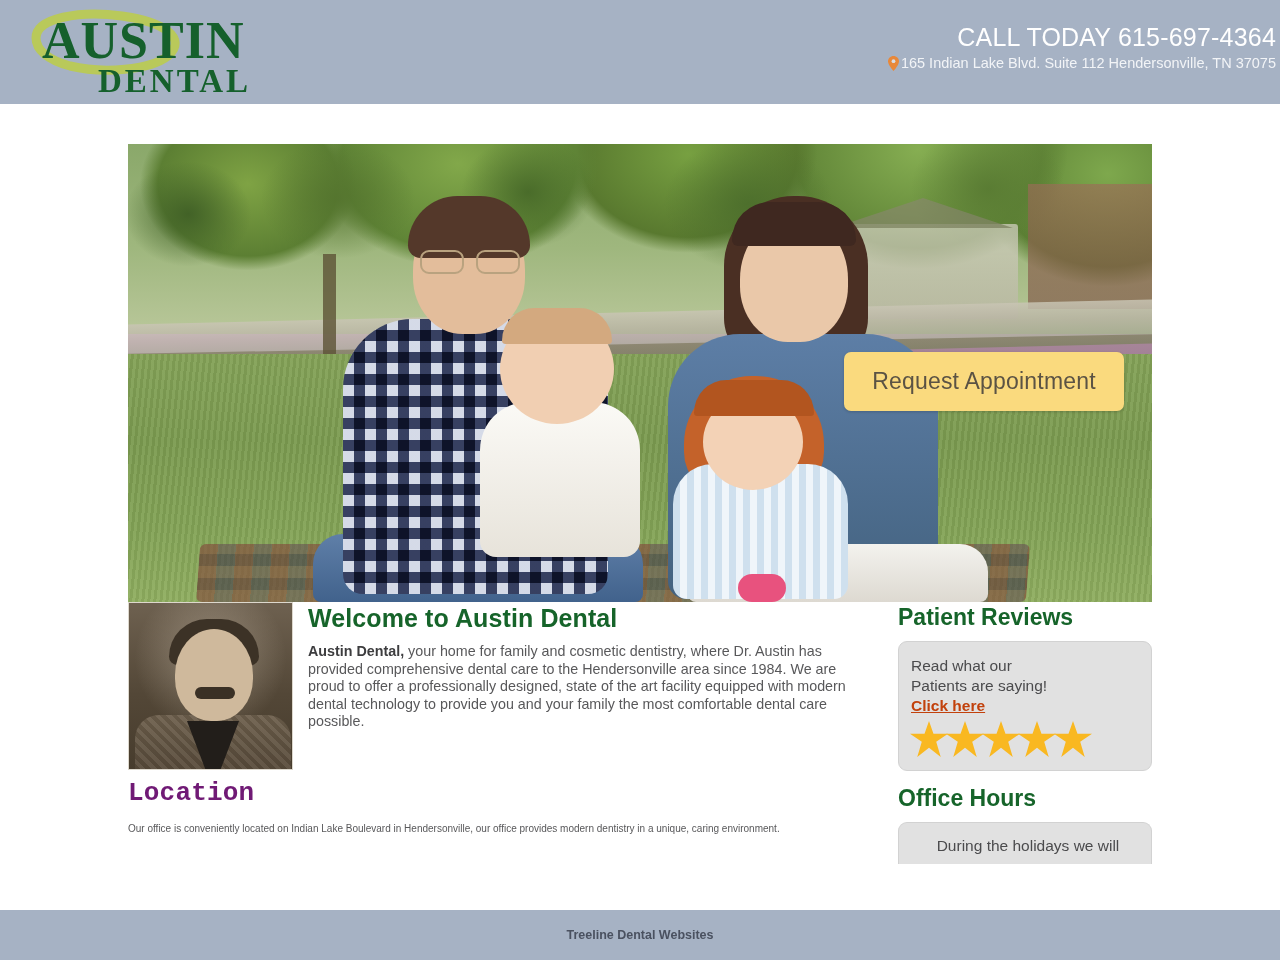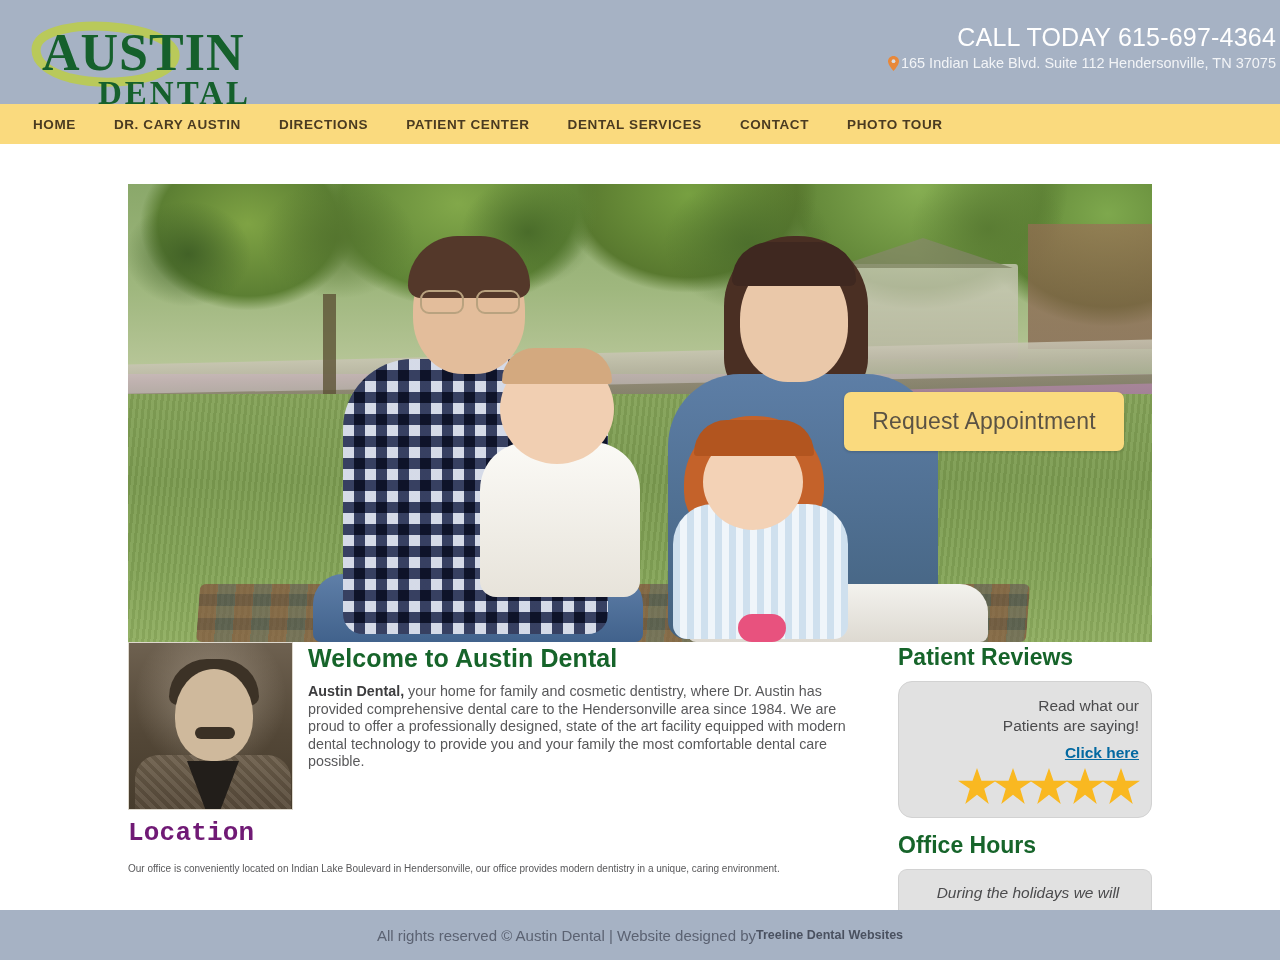--- a/index.html
+++ b/index.html
@@ -13,21 +13,21 @@
   .page { position: relative; width: 1280px; height: 960px; background:#fff; }
 
   
   .header {
     position: relative;
     width: 1280px; height: 104px;
     background: #a6b2c4;
     overflow: hidden;
   }
   .logo-wrap {
-    position: absolute; left: 18px; top: 16px;
+    position: absolute; left: 18px; top: 4px;
     width: 280px; height: 92px;
   }
   .logo-svg { display:block; }
 
   .header-right {
     position: absolute; right: 4px; top: 22px;
     width: 390px; text-align: right;
   }
   .call-today {
     color: #ffffff;
@@ -355,38 +355,38 @@
 
   h2.side-head {
     margin: 14px 0 10px 0;
     color: #16642a;
     font-size: 23px;
     font-weight: 700;
   }
   .side-box {
     background: #e1e1e1;
     border: 1px solid #d2d2d2;
-    border-radius: 14px;
+    border-radius: 9px;
     padding: 14px 12px 10px 12px;
-    text-align: right;
+    text-align: left;
   }
   .side-box p {
     margin: 0;
     color: #4b4b4d;
     font-size: 15.5px;
     line-height: 20px;
   }
   .side-link {
-    color: #0369a1;
+    color: #c2410c;
     font-weight: 700;
     text-decoration: underline;
     font-size: 15.5px;
     cursor: pointer;
     display:inline-block;
-    margin-top: 8px;
+    margin-top: 1px;
   }
   .stars {
     margin-top: 6px;
     letter-spacing: -1px;
     line-height: 1;
     white-space: nowrap;
   }
   .star {
     display:inline-block;
     width: 38px; height: 36px;
@@ -396,21 +396,20 @@
   }
   .hours-box {
     background: #e1e1e1;
     border: 1px solid #d2d2d2;
     border-radius: 9px 9px 0 0;
     border-bottom: none;
     padding: 13px 14px 0 20px;
     text-align: center;
     height: 42px;
     overflow: hidden;
-    font-style: italic;
   }
   .hours-box p {
     margin:0; color:#4b4b4d; font-size:15.5px; line-height:20px;
   }
 
   
   .footer {
     position: absolute;
     left: 0; bottom: 0;
     width: 1280px; height: 50px;
@@ -452,29 +451,20 @@
         <span class="pin-icon">
           <svg width="11" height="15" viewBox="0 0 11 15">
             <path d="M5.5 0 C2.5 0 0 2.4 0 5.3 C0 9.3 5.5 15 5.5 15 C5.5 15 11 9.3 11 5.3 C11 2.4 8.5 0 5.5 0 Z" fill="#e8883a"></path>
             <circle cx="5.5" cy="5.2" r="1.9" fill="#d9dee6"></circle>
           </svg>
         </span><span>165 Indian Lake Blvd. Suite 112 Hendersonville, TN 37075</span>
       </div>
     </div>
   </div>
 
-  <div class="nav">
-    <a class="nav-item" href="#">HOME</a>
-    <a class="nav-item" href="#">DR. CARY AUSTIN</a>
-    <a class="nav-item" href="#">DIRECTIONS</a>
-    <a class="nav-item" href="#">PATIENT CENTER</a>
-    <a class="nav-item" href="#">DENTAL SERVICES</a>
-    <a class="nav-item" href="#">CONTACT</a>
-    <a class="nav-item" href="#">PHOTO TOUR</a>
-  </div>
 
   <div class="hero-area">
     <div class="hero">
       <div class="hero-sky"></div>
       <div class="hero-trees"></div>
       <div class="hero-house"></div>
       <div class="hero-brick"></div>
       <div class="hero-path"></div>
       <div class="hero-bank"></div>
       <div class="hero-trunk1"></div>
@@ -542,17 +532,16 @@
 
         <h2 class="side-head">Office Hours</h2>
         <div class="hours-box">
           <p>During the holidays we will</p>
         </div>
       </div>
     </div>
   </div>
 
   <div class="footer">
-    <span class="footer-text">All rights reserved © Austin Dental | Website designed by </span>
       <a class="footer-brand" href="#">Treeline Dental Websites</a>
   </div>
 
 </div>
 
 </body></html>

